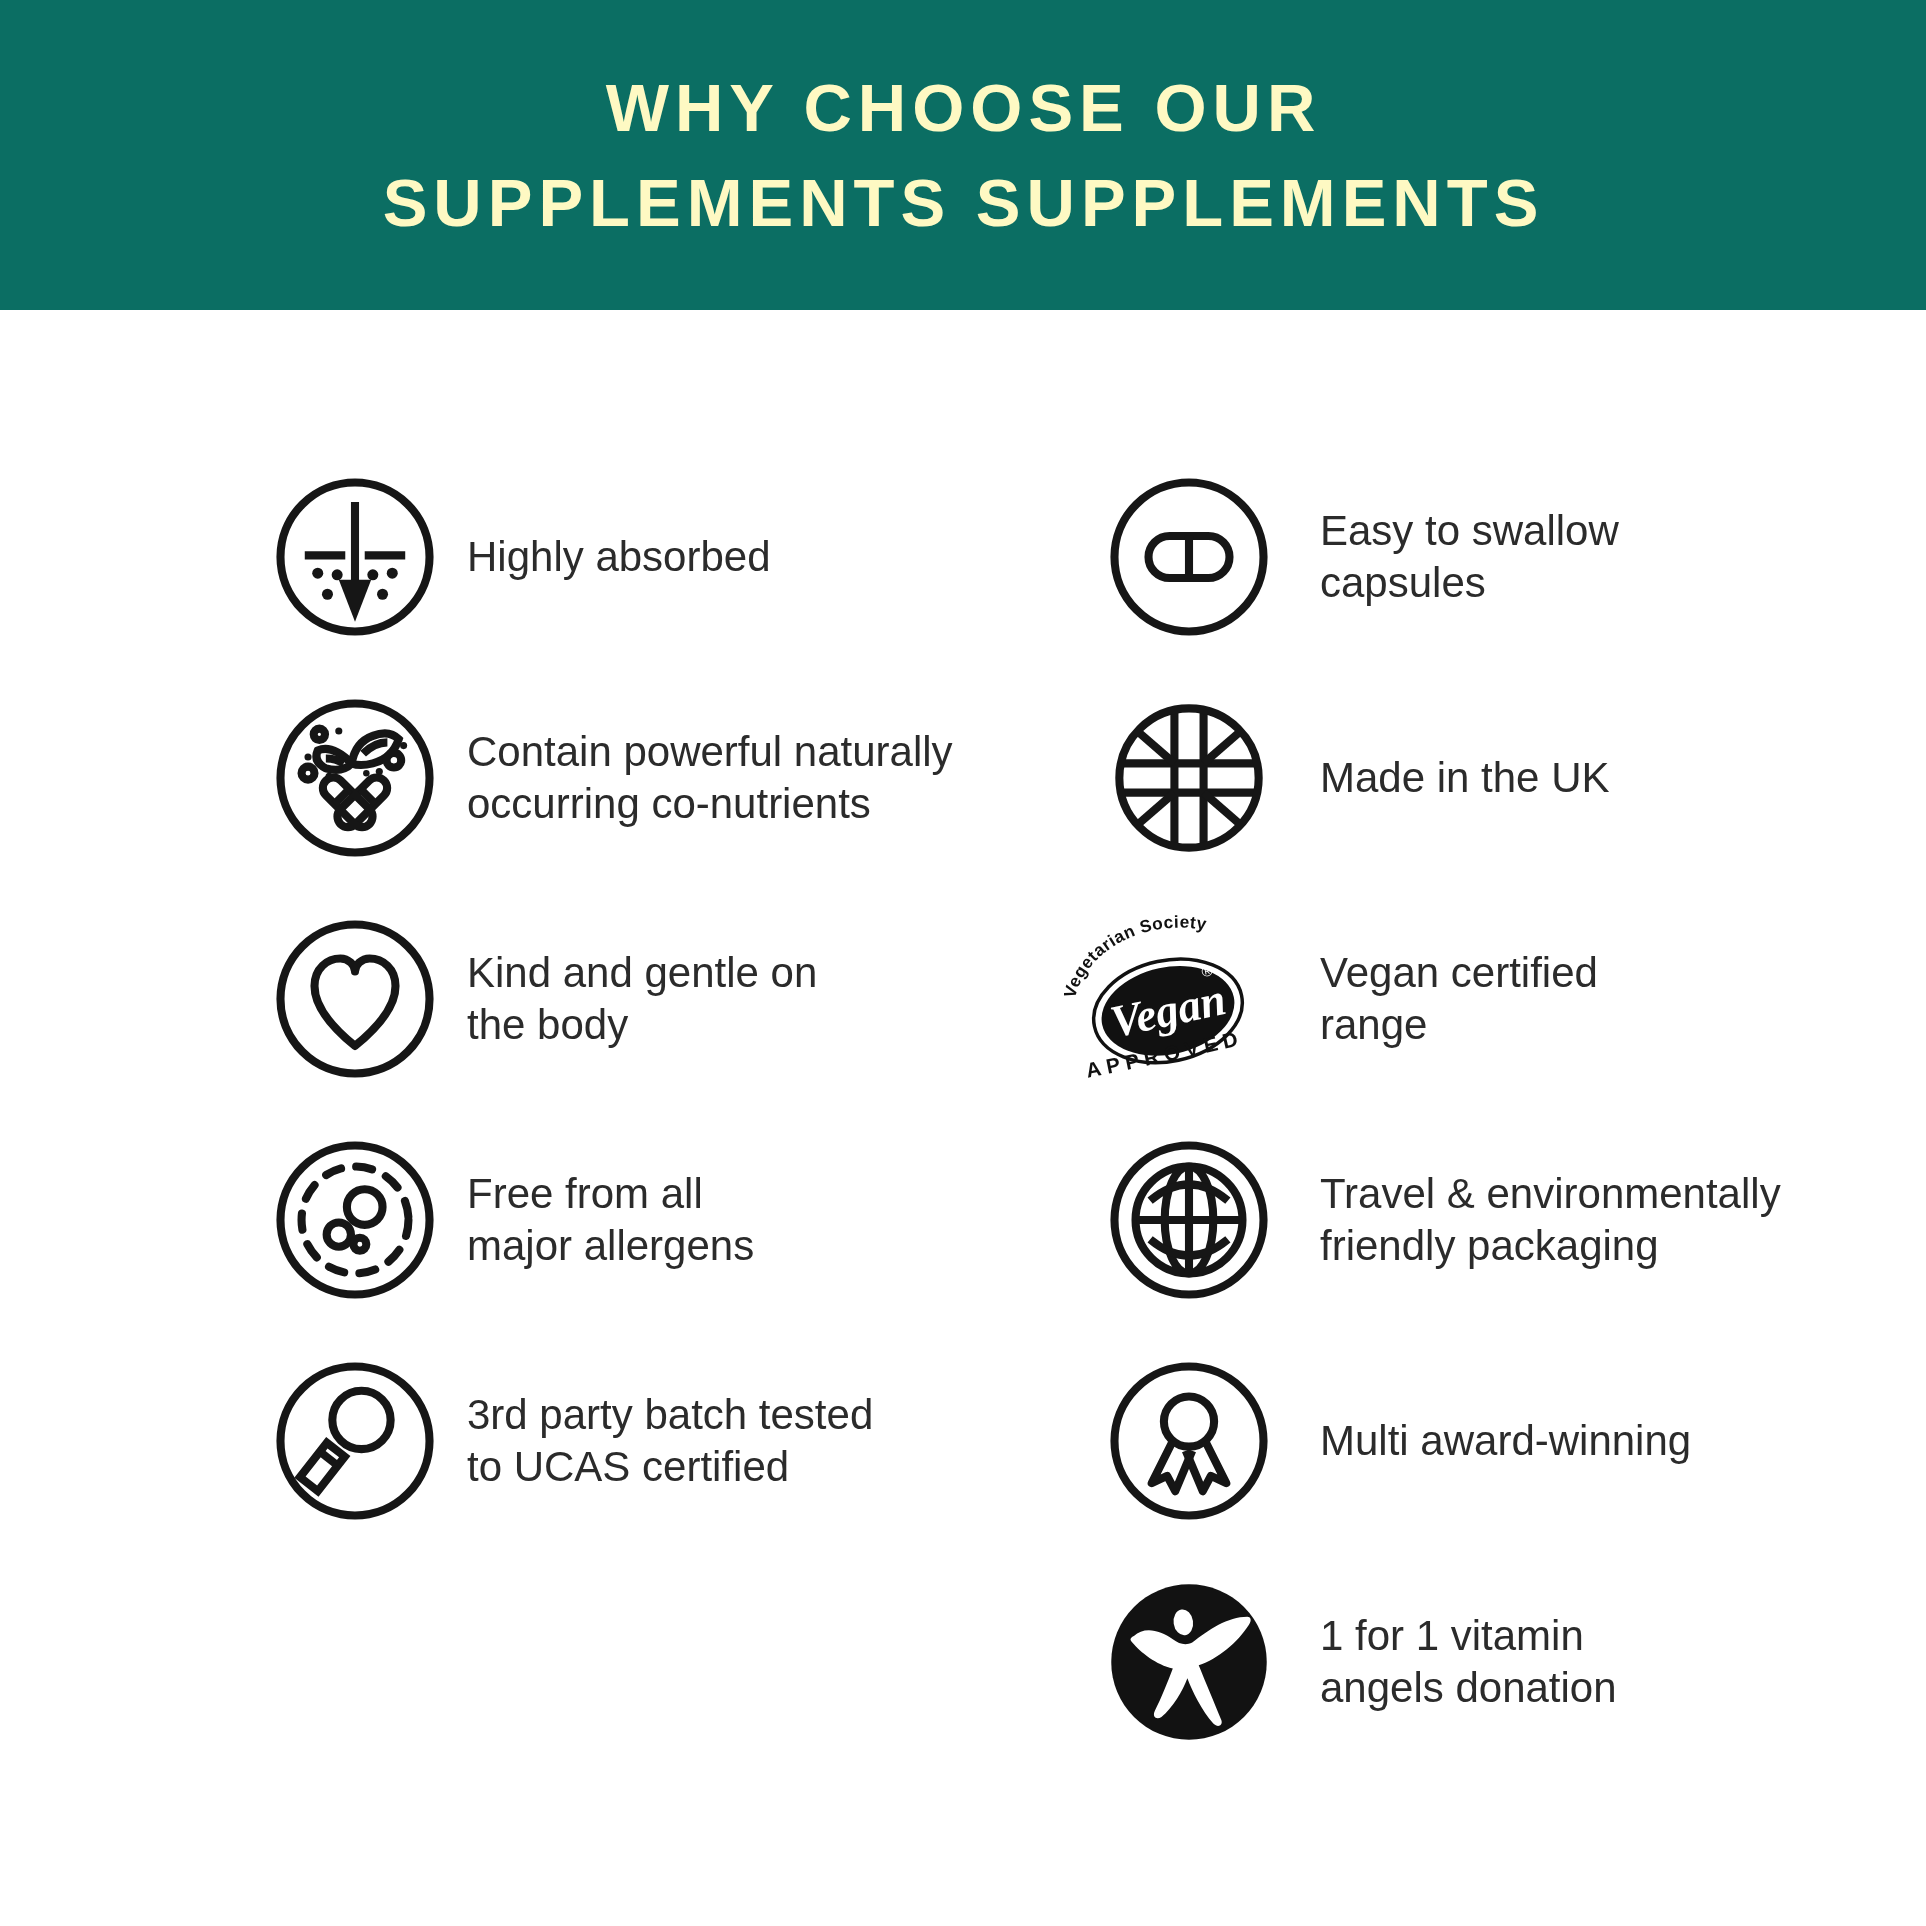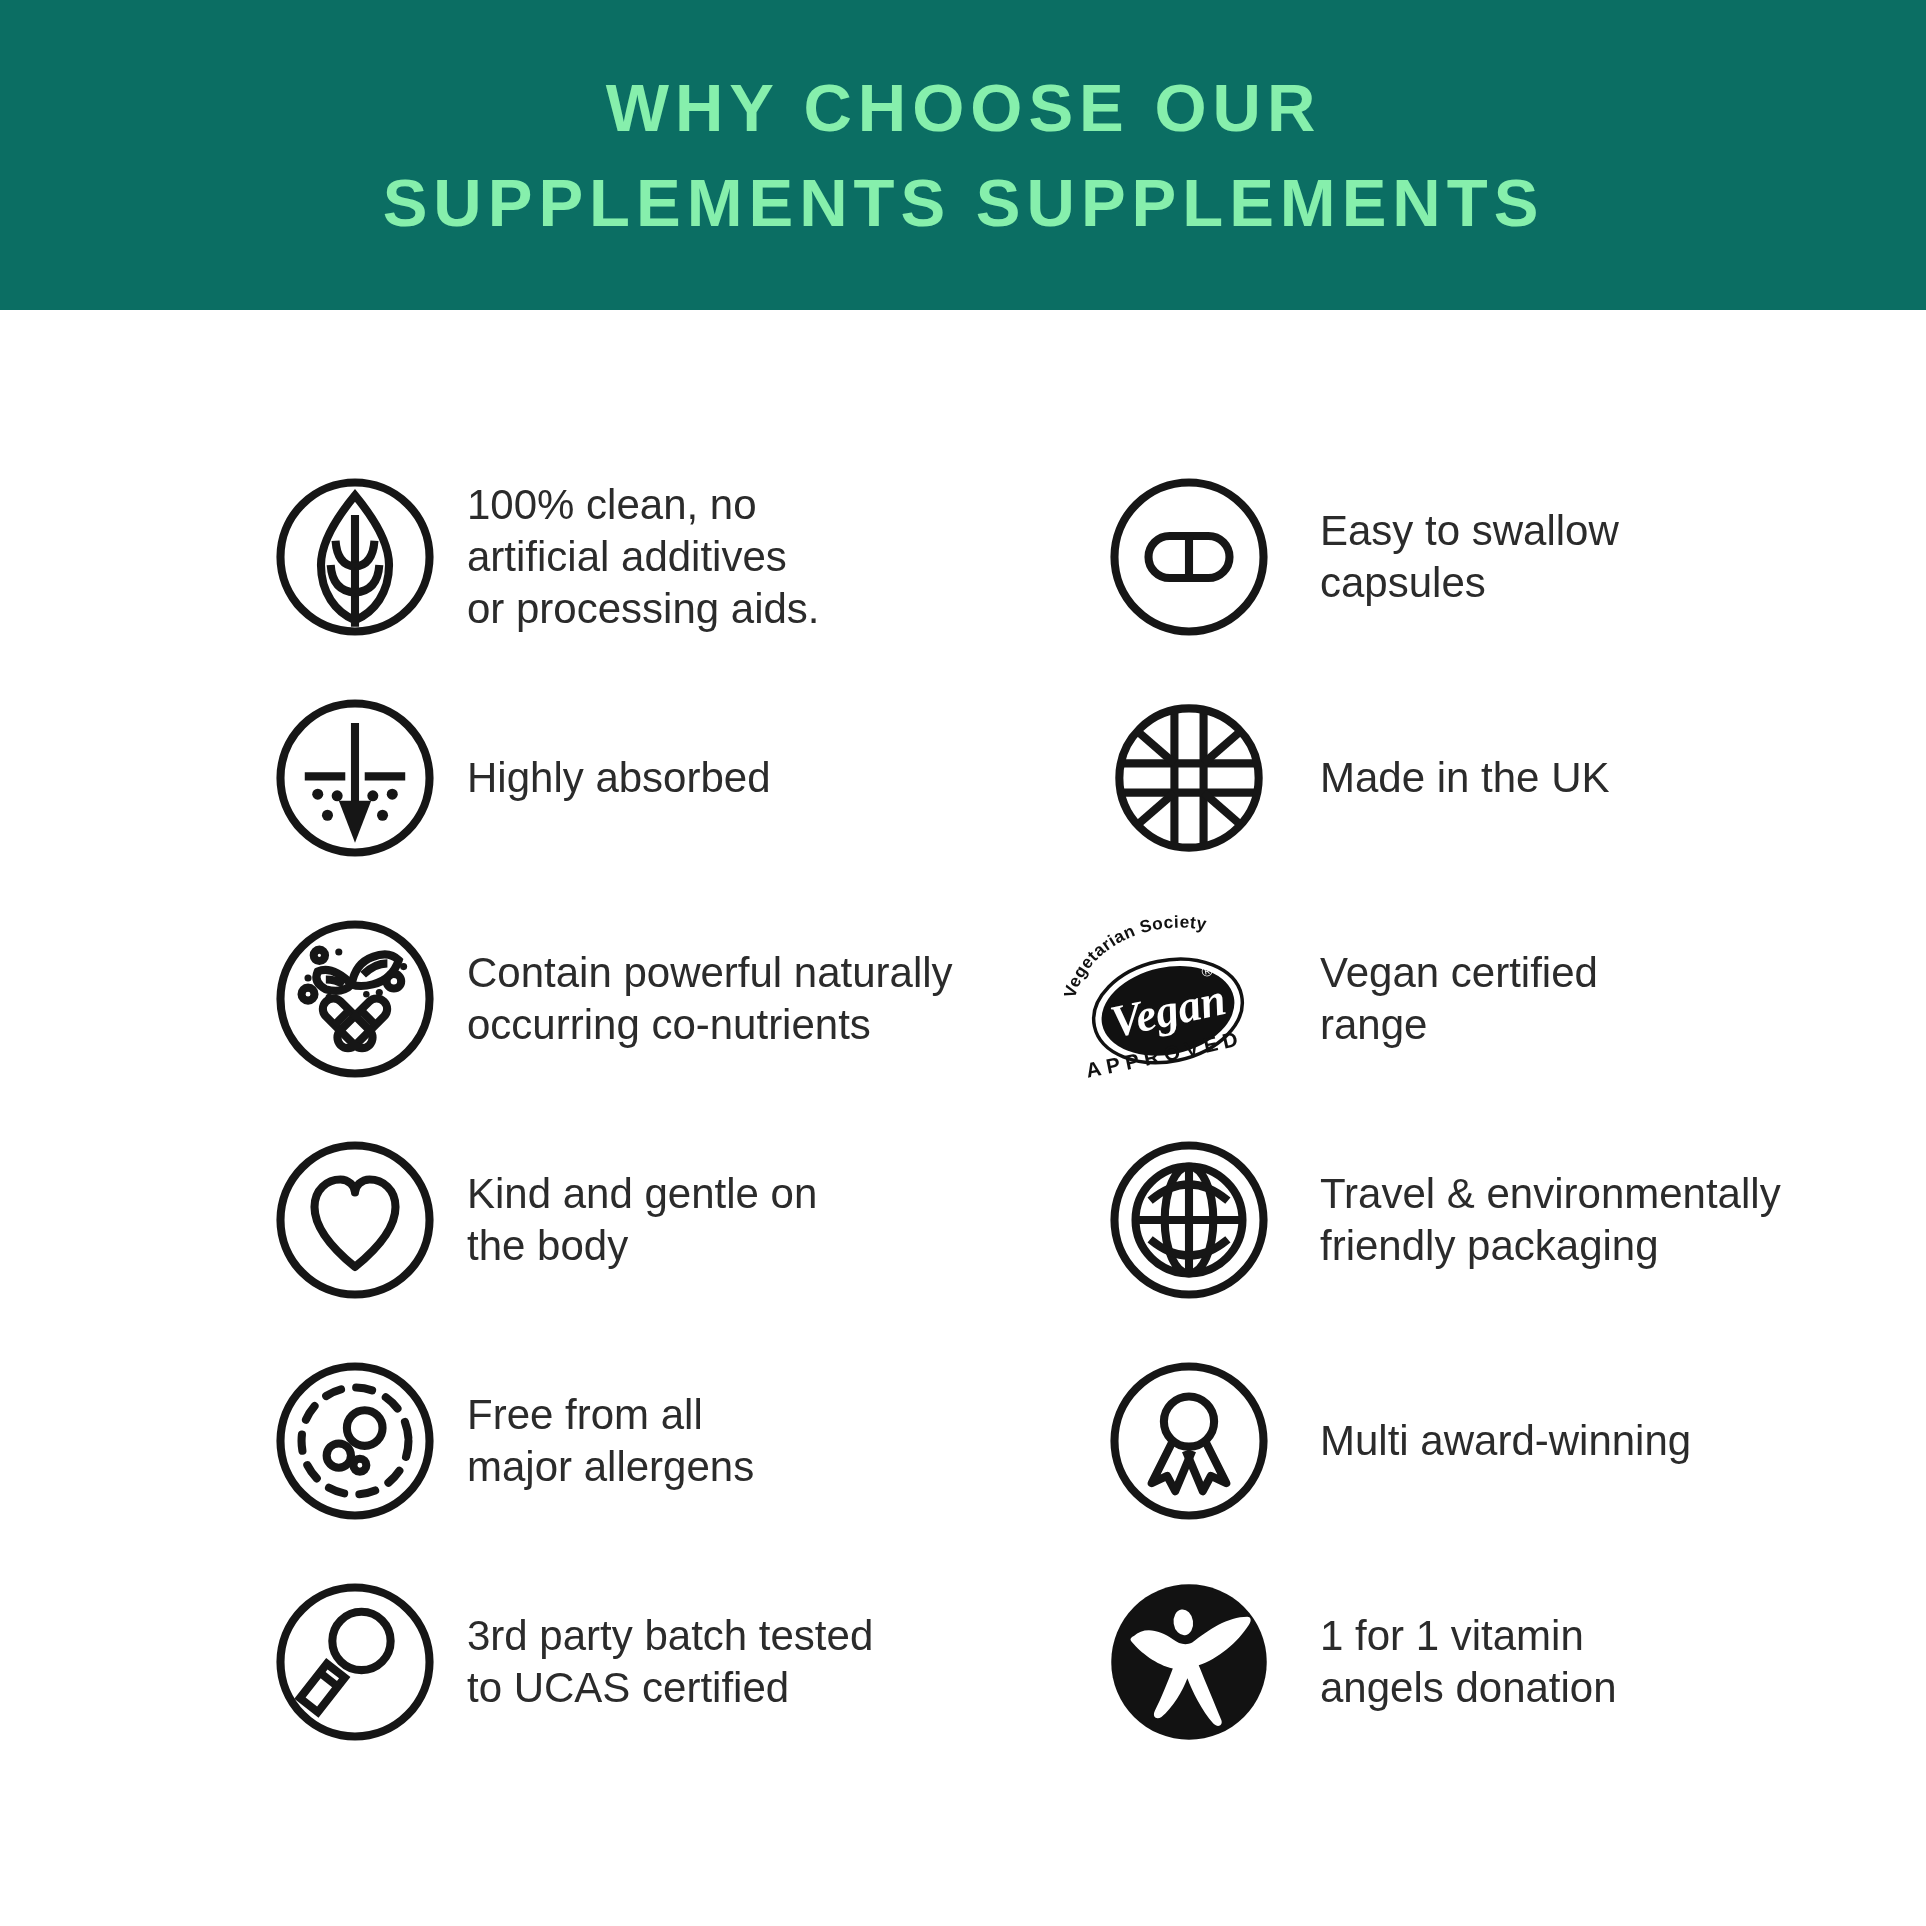--- a/index.html
+++ b/index.html
@@ -10,21 +10,21 @@
     font-family:"Liberation Sans", sans-serif;
     overflow:hidden;
   }
   
   .header{
     position:absolute;left:0;top:0;width:1927px;height:310px;
     background:#0b6e63;
     display:flex;flex-direction:column;justify-content:center;align-items:center;
   }
   .header .line{
-    color:#86efac;
+    color:#fef9c3;
     font-size:67px;
     font-weight:bold;
     letter-spacing:6px;
     line-height:95px;
     text-align:center;
     white-space:nowrap;
   }
   
   .col{position:absolute;top:446px;}
   .col-left{left:274px;}
@@ -58,34 +58,20 @@
 
 <div id="canvas">
 
   <div class="header">
     <div class="line">WHY CHOOSE OUR</div>
     <div class="line">SUPPLEMENTS SUPPLEMENTS</div>
   </div>
 
   <div class="col col-left">
 
-    <div class="feature">
-      <div class="icon-box">
-        <svg width="162" height="162" viewBox="0 0 100 100">
-          <circle class="ic" cx="50" cy="50" r="46"></circle>
-          <path class="ic" stroke-width="4.5" d="M50,12 C60,24 71,40 71,55 C71,72 62,84 50,89 C38,84 29,72 29,55 C29,40 40,24 50,12 Z"></path>
-          <line class="ic" stroke-width="4.5" x1="50" y1="24" x2="50" y2="93"></line>
-          <path class="ic" stroke-width="4.5" d="M38,40 Q39,55 50,56 M62,40 Q61,55 50,56"></path>
-          <path class="ic" stroke-width="4.5" d="M35,55 Q36,71 50,72 M65,55 Q64,71 50,72"></path>
-        </svg>
-      </div>
-      <div class="feature-text">100% clean, no
-artificial additives
-or processing aids.</div>
-    </div>
 
     <div class="feature">
       <div class="icon-box">
         <svg width="162" height="162" viewBox="0 0 100 100">
           <circle class="ic" cx="50" cy="50" r="46"></circle>
           <line class="ic" stroke-width="5.5" x1="50" y1="16" x2="50" y2="68"></line>
           <polygon fill="#161616" points="40,64 60,64 50,90"></polygon>
           <line class="ic" stroke-width="5.5" x1="19" y1="49" x2="44" y2="49"></line>
           <line class="ic" stroke-width="5.5" x1="56" y1="49" x2="81" y2="49"></line>
           <circle fill="#161616" cx="27" cy="60" r="3.4"></circle>

